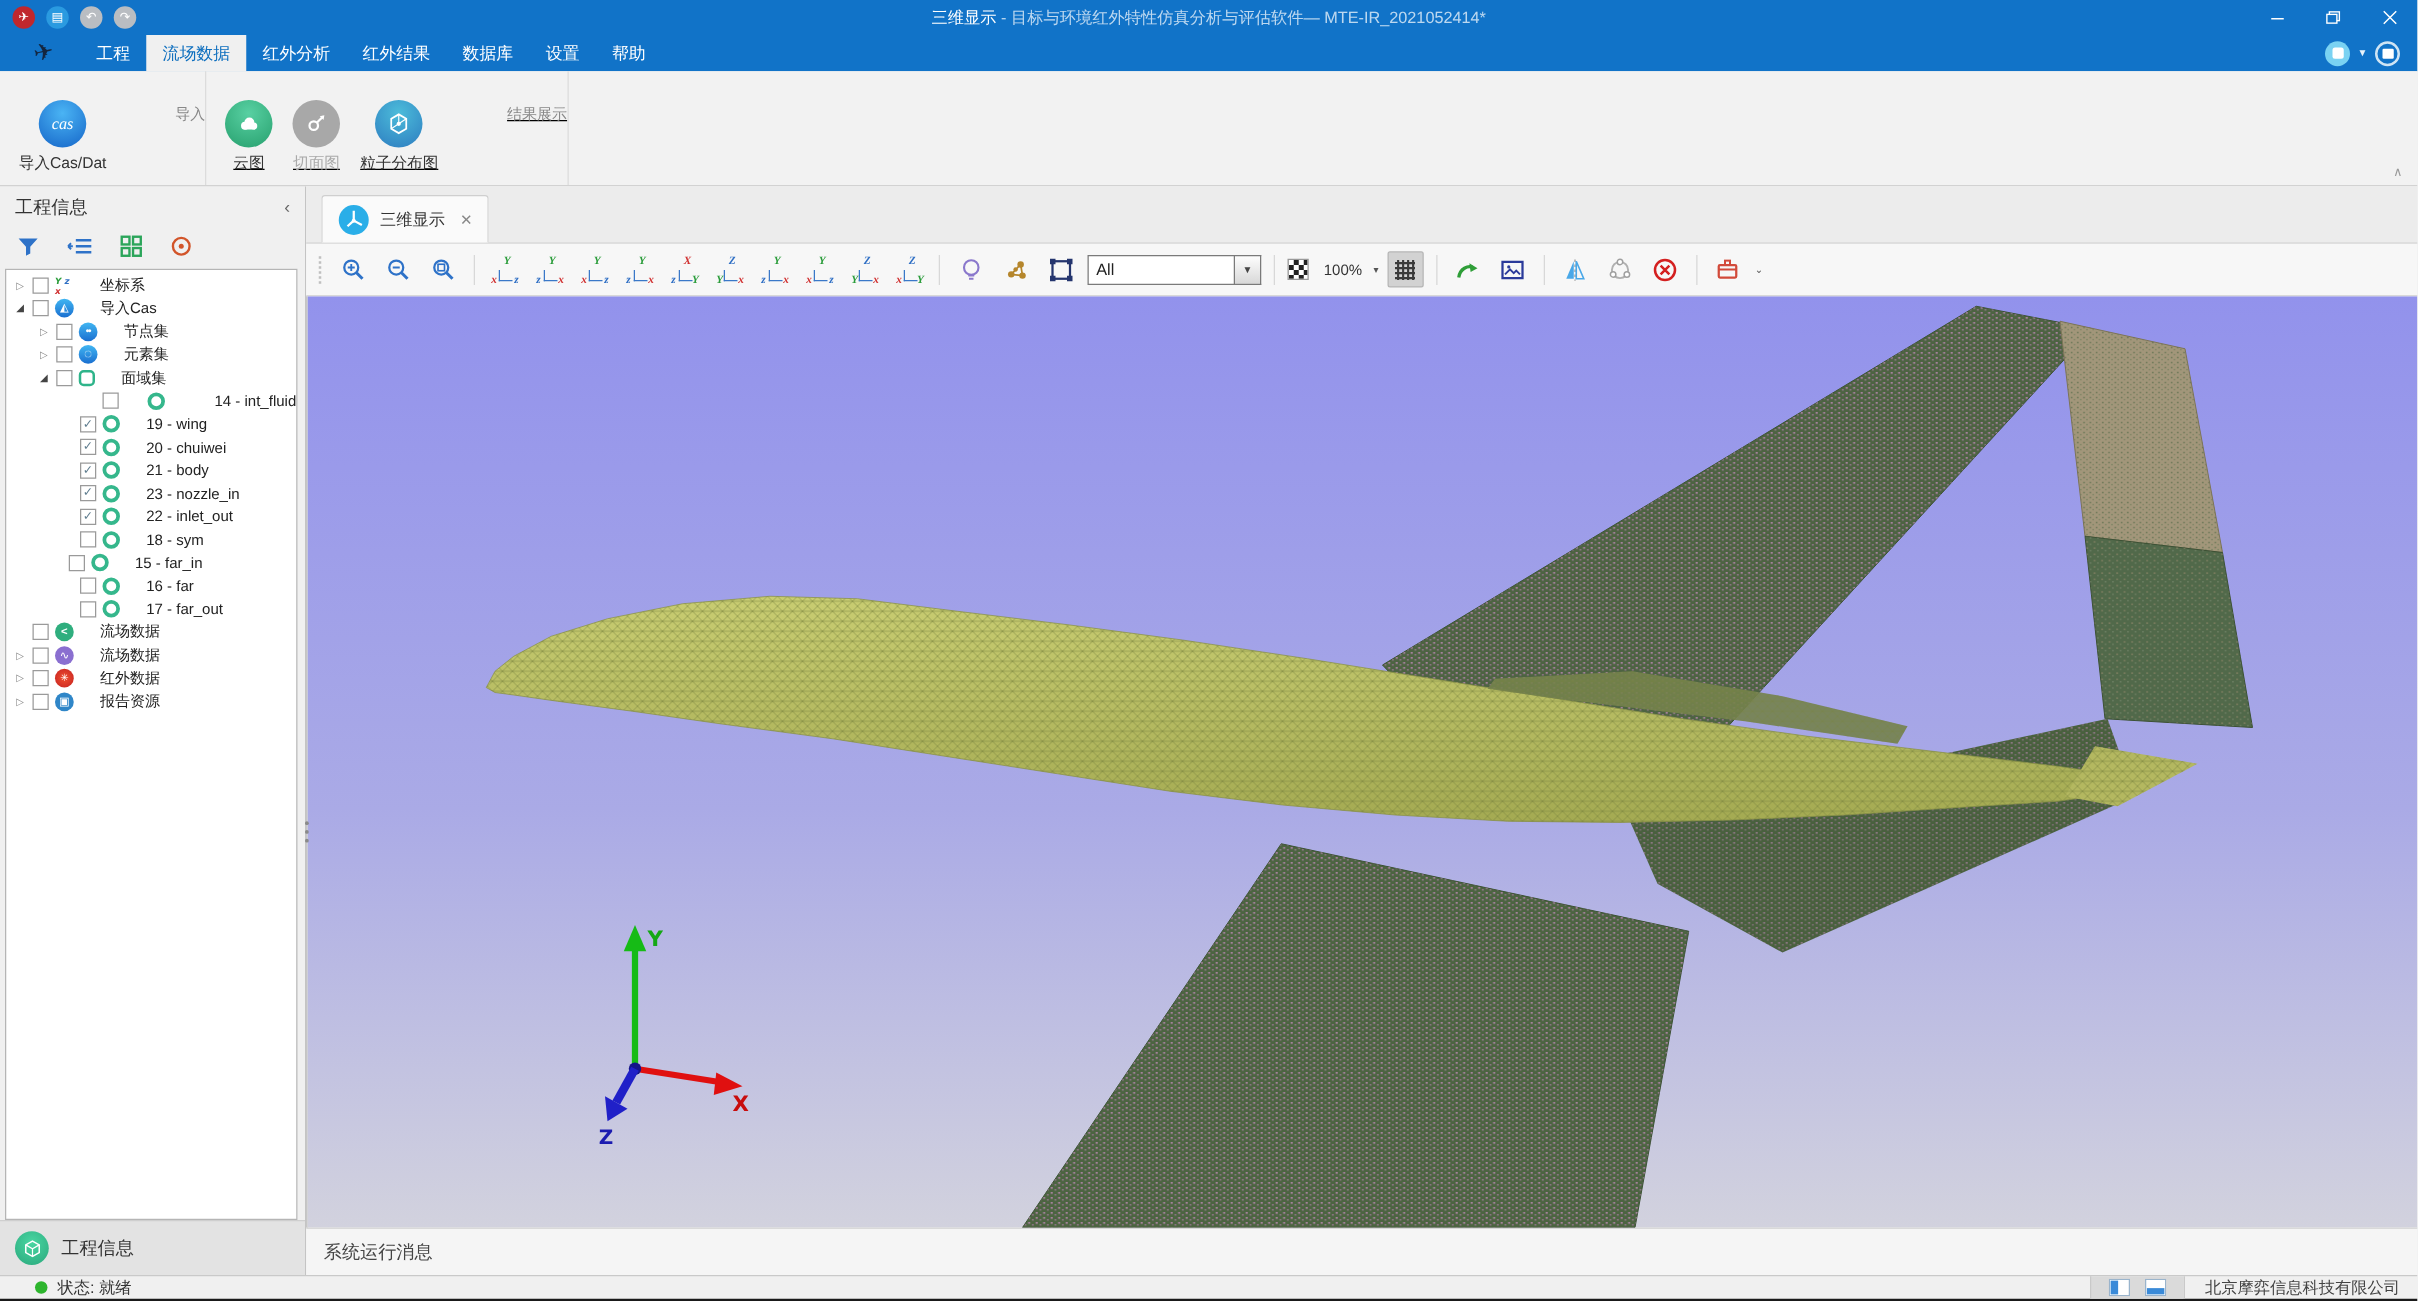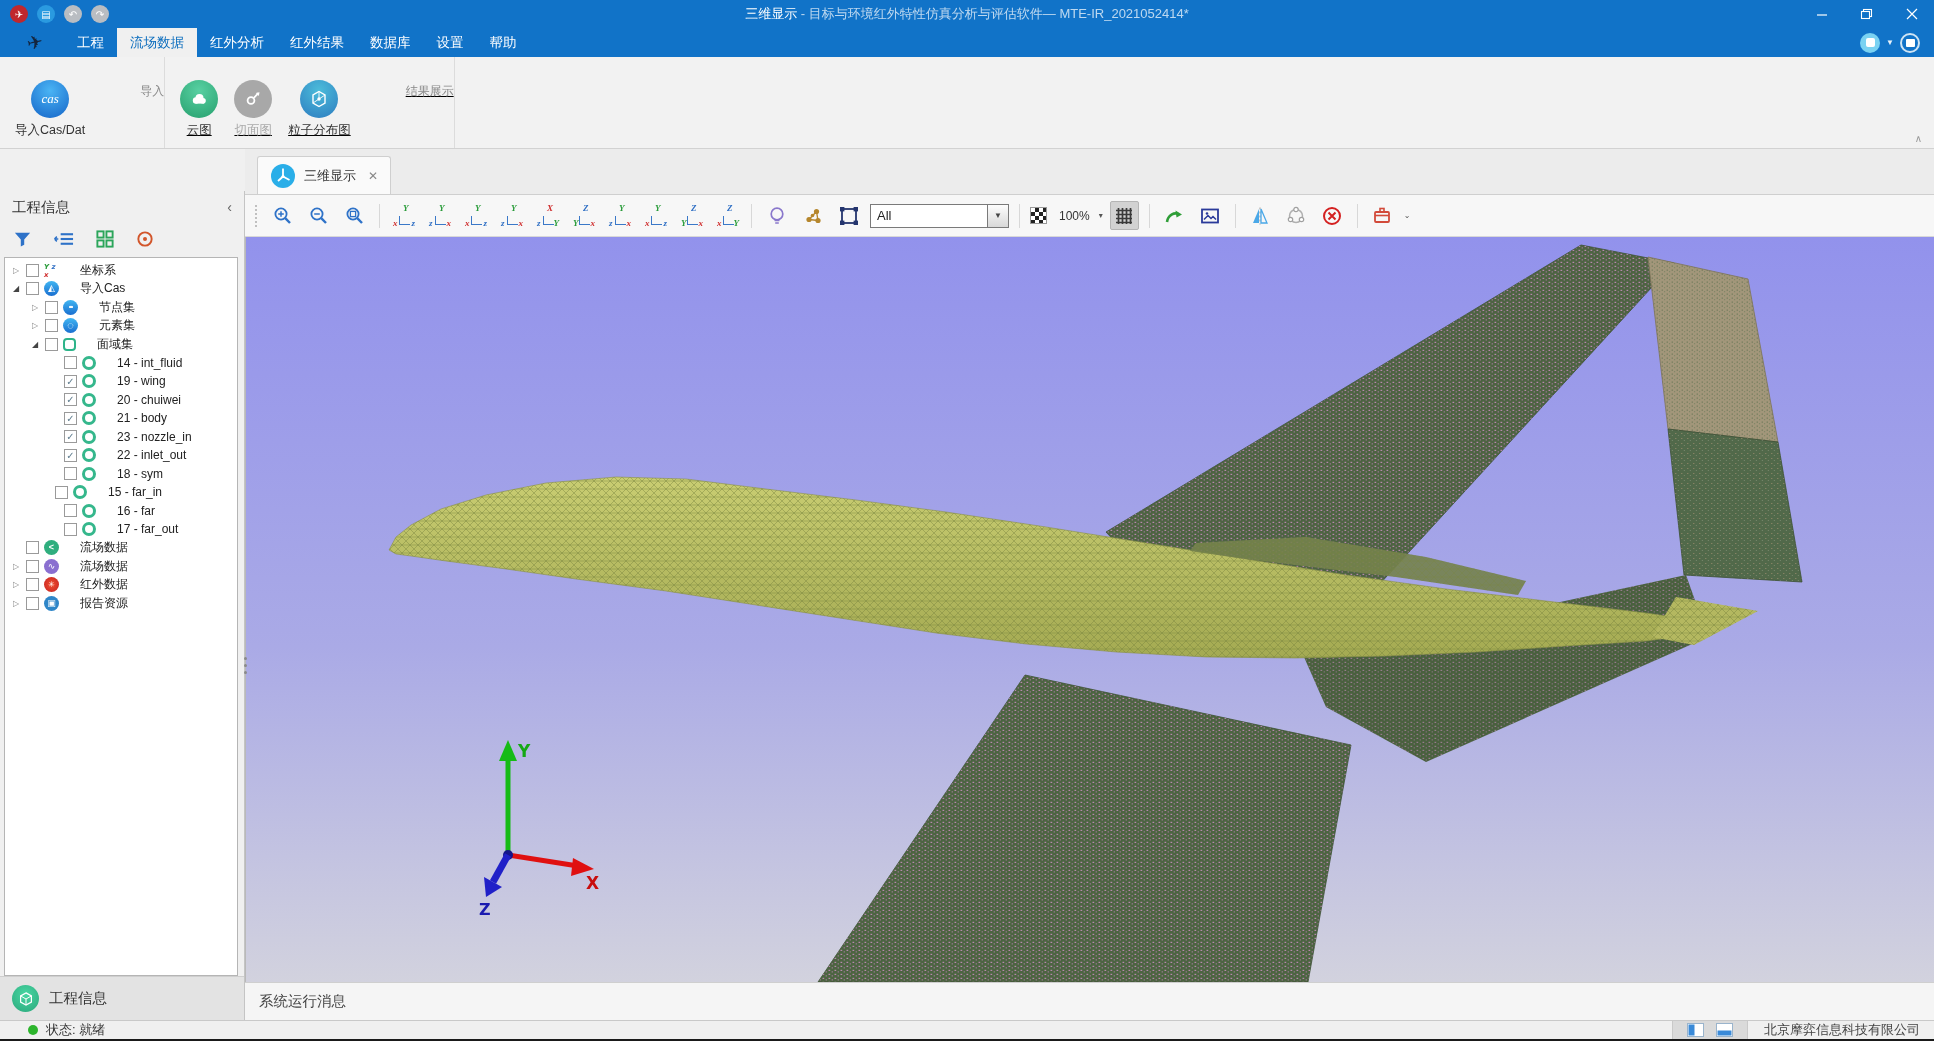--- a/index.html
+++ b/index.html
@@ -43,21 +43,21 @@
   .ric-cloud { background:radial-gradient(circle at 50% 28%,#58d0a2,#27a06e); }
   .ric-section { background:#a8a8a8; }
   .ric-particle { background:radial-gradient(circle at 50% 28%,#4cbcda,#2d7cc0); }
   .rgroup-label { text-align:center; font-size:12px; color:#888; padding:4px 0 5px; }
   .ribbon-collapse { position:absolute; right:12px; bottom:4px; color:#999; font-size:10px; }
 
   
   .main { height:871px; display:flex; }
 
   
-  .leftpanel { width:245px; background:#f0f0f0; border-right:1px solid #c4c4c4; display:flex; flex-direction:column;margin-top:42px; }
+  .leftpanel { width:245px; background:#f0f0f0; border-right:1px solid #c4c4c4; display:flex; flex-direction:column; }
   .panel-header { height:32px; display:flex; align-items:center; justify-content:space-between; padding:0 12px 0 12px; font-size:14.5px; color:#333; }
   .panel-collapse { color:#666; font-size:14px; }
   .filter-row { height:32px; display:flex; align-items:center; gap:20px; padding:0 12px; }
   .treebox { flex:1; margin:2px 6px 0 4px; background:#fff; border:1px solid #b5b5b5; overflow:hidden; padding-top:3px; }
   .tree-row { height:18.5px; display:flex; align-items:center; font-size:12px; color:#222; }
   .expander { width:14px; text-align:center; font-size:8px; color:#888; flex:none; }
   .expander.e { color:#444; }
   .cb { width:13px; height:13px; border:1px solid #9a9a9a; background:#fff; margin:0 3px; flex:none; display:flex; align-items:center; justify-content:center; font-size:10px; color:#5f7d8f; }
   .ticon { width:15px; height:15px; border-radius:50%; margin-left:2px; display:flex; align-items:center; justify-content:center; font-size:9px; color:#fff; flex:none; line-height:1; }
   .ti-geometry,.ti-nodes,.ti-elements { background:linear-gradient(#41b6f2,#1a6fd0); }
@@ -270,21 +270,21 @@
           <span class="cb"></span>
           <span class="ticon ti-elements">◌</span>
           <span class="tlabel">元素集</span>
         </div>
         <div class="tree-row" style="padding-left: 23px;">
           <span class="expander e">◢</span>
           <span class="cb"></span>
           <span class="ticon ti-faceset"></span>
           <span class="tlabel">面域集</span>
         </div>
-        <div class="tree-row" style="padding-left: 42px;">
+        <div class="tree-row" style="padding-left: 42px; justify-content: space-between;">
           <span class="expander"></span>
           <span class="cb"></span>
           <span class="ticon ti-ring"></span>
           <span class="tlabel">14 - int_fluid</span>
         </div>
         <div class="tree-row" style="padding-left: 42px;">
           <span class="expander"></span>
           <span class="cb">✓</span>
           <span class="ticon ti-ring"></span>
           <span class="tlabel">19 - wing</span>

